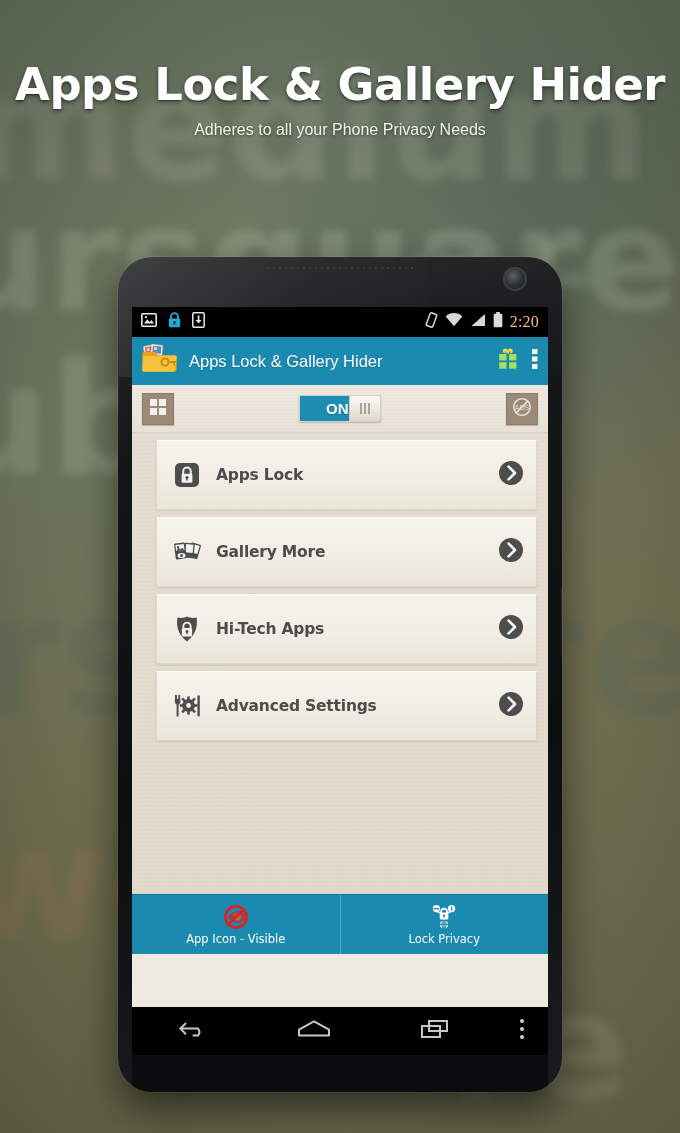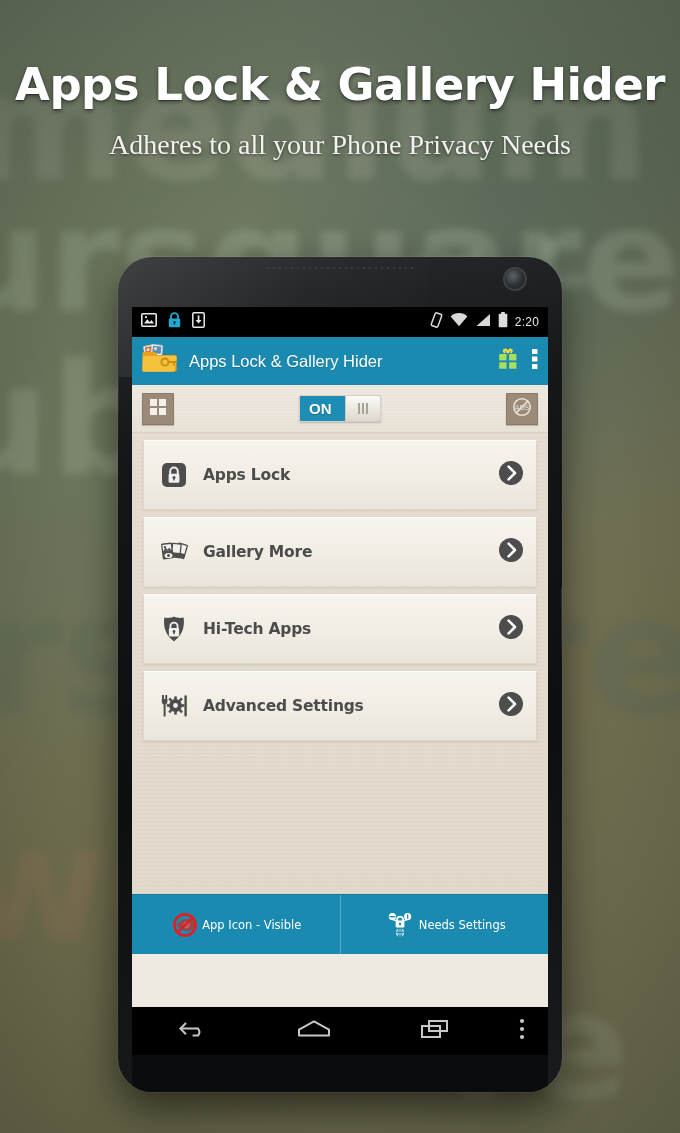--- a/index.html
+++ b/index.html
@@ -48,23 +48,23 @@
 
   
   #hero{position:absolute;left:0;right:0;top:58px;text-align:center;}
   #hero .t1{
     font-family:"DejaVu Sans", sans-serif;
     font-weight:bold;font-size:45px;line-height:54px;color:#ffffff;
     letter-spacing:-0.5px;
     text-shadow:0 2px 4px rgba(0,0,0,0.45), 0 1px 0 rgba(0,0,0,0.3);
   }
   #hero .t2{
-    margin-top:17px;
-    font-family:Liberation Serif, serif;
-    font-size:28px;color:#f2f3ee;font-weight:400;
+    margin-top:9px;
+    font-family:Liberation Sans, sans-serif;
+    font-size:16px;color:#f2f3ee;font-weight:400;
     text-shadow:0 1px 3px rgba(0,0,0,0.5);
   }
 
   
   #phone{
     position:absolute;left:118px;top:257px;width:444px;height:835px;
     border-radius:34px;
     background:linear-gradient(170deg,#2a2b2d 0%,#151617 22%,#0d0e10 60%,#1a1b1d 100%);
     box-shadow:0 18px 40px rgba(0,0,0,0.55), 0 0 0 1px rgba(255,255,255,0.08);
     overflow:hidden;
@@ -100,21 +100,21 @@
     background:#efeae1;overflow:hidden;
   }
 
   
   .statusbar{
     height:30px;background:#000;display:flex;align-items:center;
     padding:0 9px;color:#e8e8e8;
   }
   .sb-left{display:flex;align-items:center;gap:11px;}
   .sb-right{margin-left:auto;display:flex;align-items:center;gap:7px;}
-  .sb-time{font-size:12px;color:#e5e5e5;font-family:Liberation Sans, sans-serif;letter-spacing:0.2px;}
+  .sb-time{font-size:16px;color:#fdba74;font-family:Liberation Serif, serif;letter-spacing:0.2px;}
 
   
   .appbar{
     height:48px;background:#1b8ab0;display:flex;align-items:center;
     padding:0 10px;
   }
   .appbar .title{
     color:#fff;font-size:16.5px;margin-left:11px;flex:1;
     text-shadow:0 1px 1px rgba(0,0,0,0.18);
   }
@@ -133,33 +133,33 @@
     width:30px;height:30px;background:#9a8a77;border:1px solid #8a7b69;
     display:flex;align-items:center;justify-content:center;
     box-shadow:0 1px 1px rgba(0,0,0,0.18);
   }
   .toggle{
     position:absolute;left:50%;transform:translateX(-50%);
     width:80px;height:25px;border-radius:2px;display:flex;align-items:center;
     background:#1e8db3;border:1px solid #d5d0c6;box-shadow:0 1px 2px rgba(0,0,0,0.2);
     overflow:hidden;
   }
-  .toggle .lbl{color:#fff;font-size:15px;font-weight:bold;padding-left:9px;text-shadow:0 1px 1px rgba(0,0,0,0.25);}
+  .toggle .lbl{color:#fff;font-size:15px;font-weight:bold;padding-left:26px;text-shadow:0 1px 1px rgba(0,0,0,0.25);}
   .toggle .knob{
     margin-left:auto;width:34px;height:100%;
     background:linear-gradient(180deg,#fbfaf7 0%,#ddd8cd 100%);
     border-left:1px solid #cfc9bd;
     display:flex;align-items:center;justify-content:center;gap:2px;
   }
   .toggle .knob i{display:block;width:2px;height:11px;background:#a9a296;}
   .rightbtn{margin-left:auto;}
 
   
   .listwrap{
-    padding:7px 11px 0 11px;
+    padding:7px 11px 0 24px;
     background:
       repeating-linear-gradient(0deg, rgba(120,100,80,0.035) 0 1px, rgba(255,255,255,0) 1px 4px),
       repeating-linear-gradient(90deg, rgba(120,100,80,0.02) 0 1px, rgba(255,255,255,0) 1px 3px),
       linear-gradient(180deg,#e6ded2 0%,#e2dacd 100%);
     height:461px;box-sizing:border-box;
   }
   .row{
     height:68px;margin-bottom:7px;display:flex;align-items:center;
     background:linear-gradient(180deg,#f7f4ee 0%,#f1ede4 55%,#eae5da 100%);
     border:1px solid #ded7ca;border-top-color:#fdfcf8;
@@ -172,21 +172,21 @@
     font-family:"DejaVu Sans",sans-serif;letter-spacing:-0.2px;
   }
   .row .go{margin-left:auto;}
 
   
   .tabs{
     height:59px;background:#1b8ab0;display:flex;
     border-top:1px solid #14769a;
   }
   .tab{
-    flex:1;display:flex;align-items:center;justify-content:center;gap:2px;
+    flex:1;display:flex;flex-direction:column;align-items:center;justify-content:center;gap:2px;
     border-right:1px solid rgba(255,255,255,0.28);
   }
   .tab:last-child{border-right:none;}
   .tab .tlbl{color:#fff;font-size:11.5px;font-family:"DejaVu Sans",sans-serif;}
   .tab .tico{height:26px;display:flex;align-items:center;justify-content:center;}
 
   
   .navbar{
     position:absolute;left:14px;top:750px;width:416px;height:48px;background:#000;
     display:flex;align-items:center;
@@ -488,21 +488,21 @@
             <path d="M14.1 9.2 V7 A3 3 0 0 1 20 7 V9.2" fill="none" stroke="#fff" stroke-width="1.7"></path>
             <rect x="12.7" y="8.6" width="8.7" height="7" rx="1.1" fill="#fff"></rect>
             <circle cx="17" cy="11.6" r="1.2" fill="#2a8bab"></circle>
               <rect x="16.5" y="11.6" width="1.1" height="2.2" fill="#2a8bab"></rect>
             <path d="M9.4 7.4 L15 9.2 M24.6 7.4 L19.2 9.2 M17 15.6 L17 17.4" stroke="#fff" stroke-width="1.5"></path>
             <circle cx="17" cy="20.4" r="4" fill="#fff"></circle>
             <path d="M13 20.4 H21 M17 16.4 V24.4" stroke="#2a8bab" stroke-width="1.3"></path>
             <ellipse cx="17" cy="20.4" rx="2" ry="4" fill="none" stroke="#2a8bab" stroke-width="1.1"></ellipse>
           </svg>
         </span>
-        <span class="tlbl">Needs Settings</span>
+        <span class="tlbl">Lock Privacy</span>
       </div>
     </div>
 
   </div>
 
   <div class="navbar">
     <div class="nb">
       <span>
         <svg width="34" height="24" viewBox="0 0 34 24">
             <path d="M10 6 L4.4 11.6 L10 17.2" fill="none" stroke="#c7c7c7" stroke-width="2"></path>

